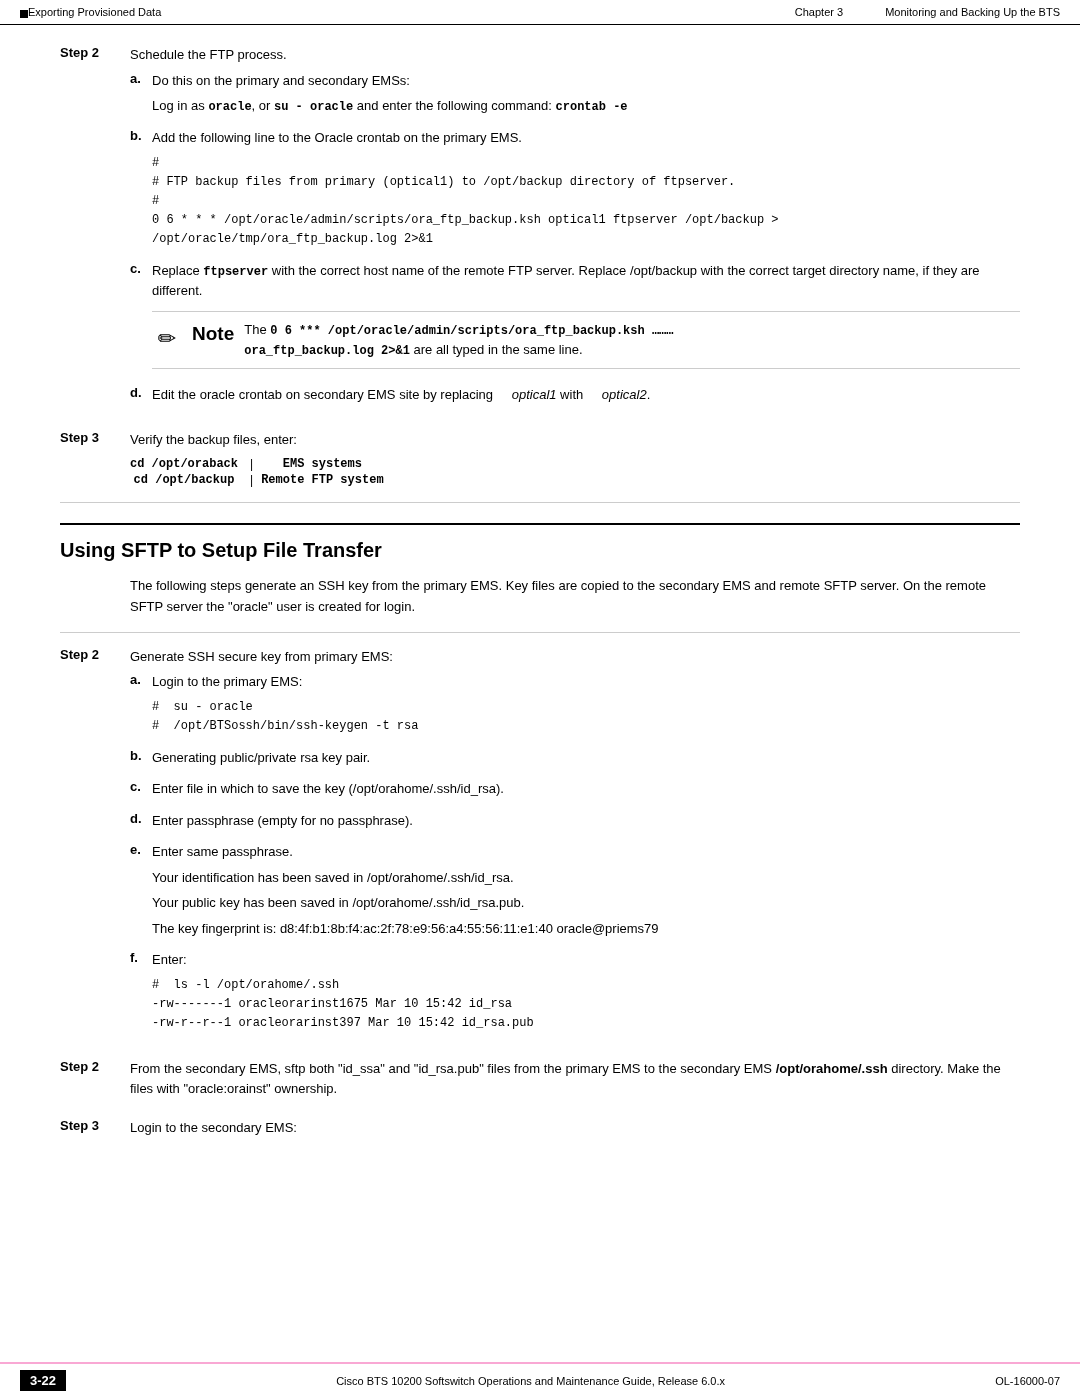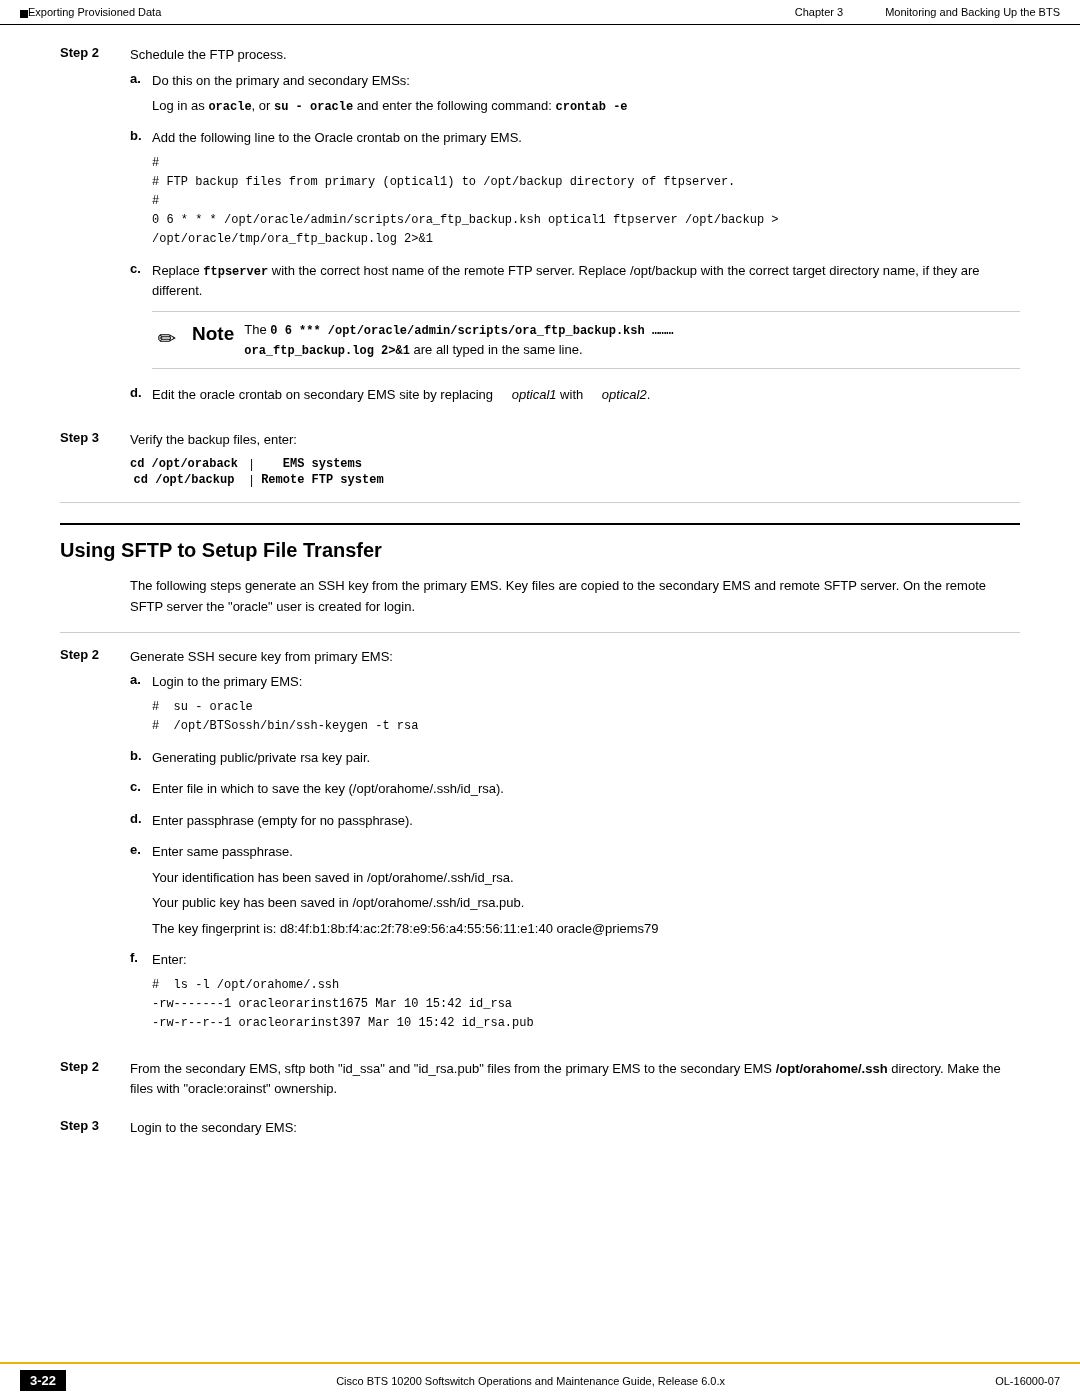--- a/index.html
+++ b/index.html
@@ -160,21 +160,21 @@
       font-weight: bold;
       font-family: 'Courier New', Courier, monospace;
     }
 
     
     .bottom-footer {
       position: absolute;
       bottom: 0;
       left: 0;
       right: 0;
-      border-top: 2px solid #eab308;
+      border-top: 2px solid #f9a8d4;
       display: flex;
       justify-content: space-between;
       align-items: center;
       padding: 6px 20px;
     }
     .footer-page-num {
       background: #000;
       color: #fff;
       font-weight: bold;
       font-size: 13px;

